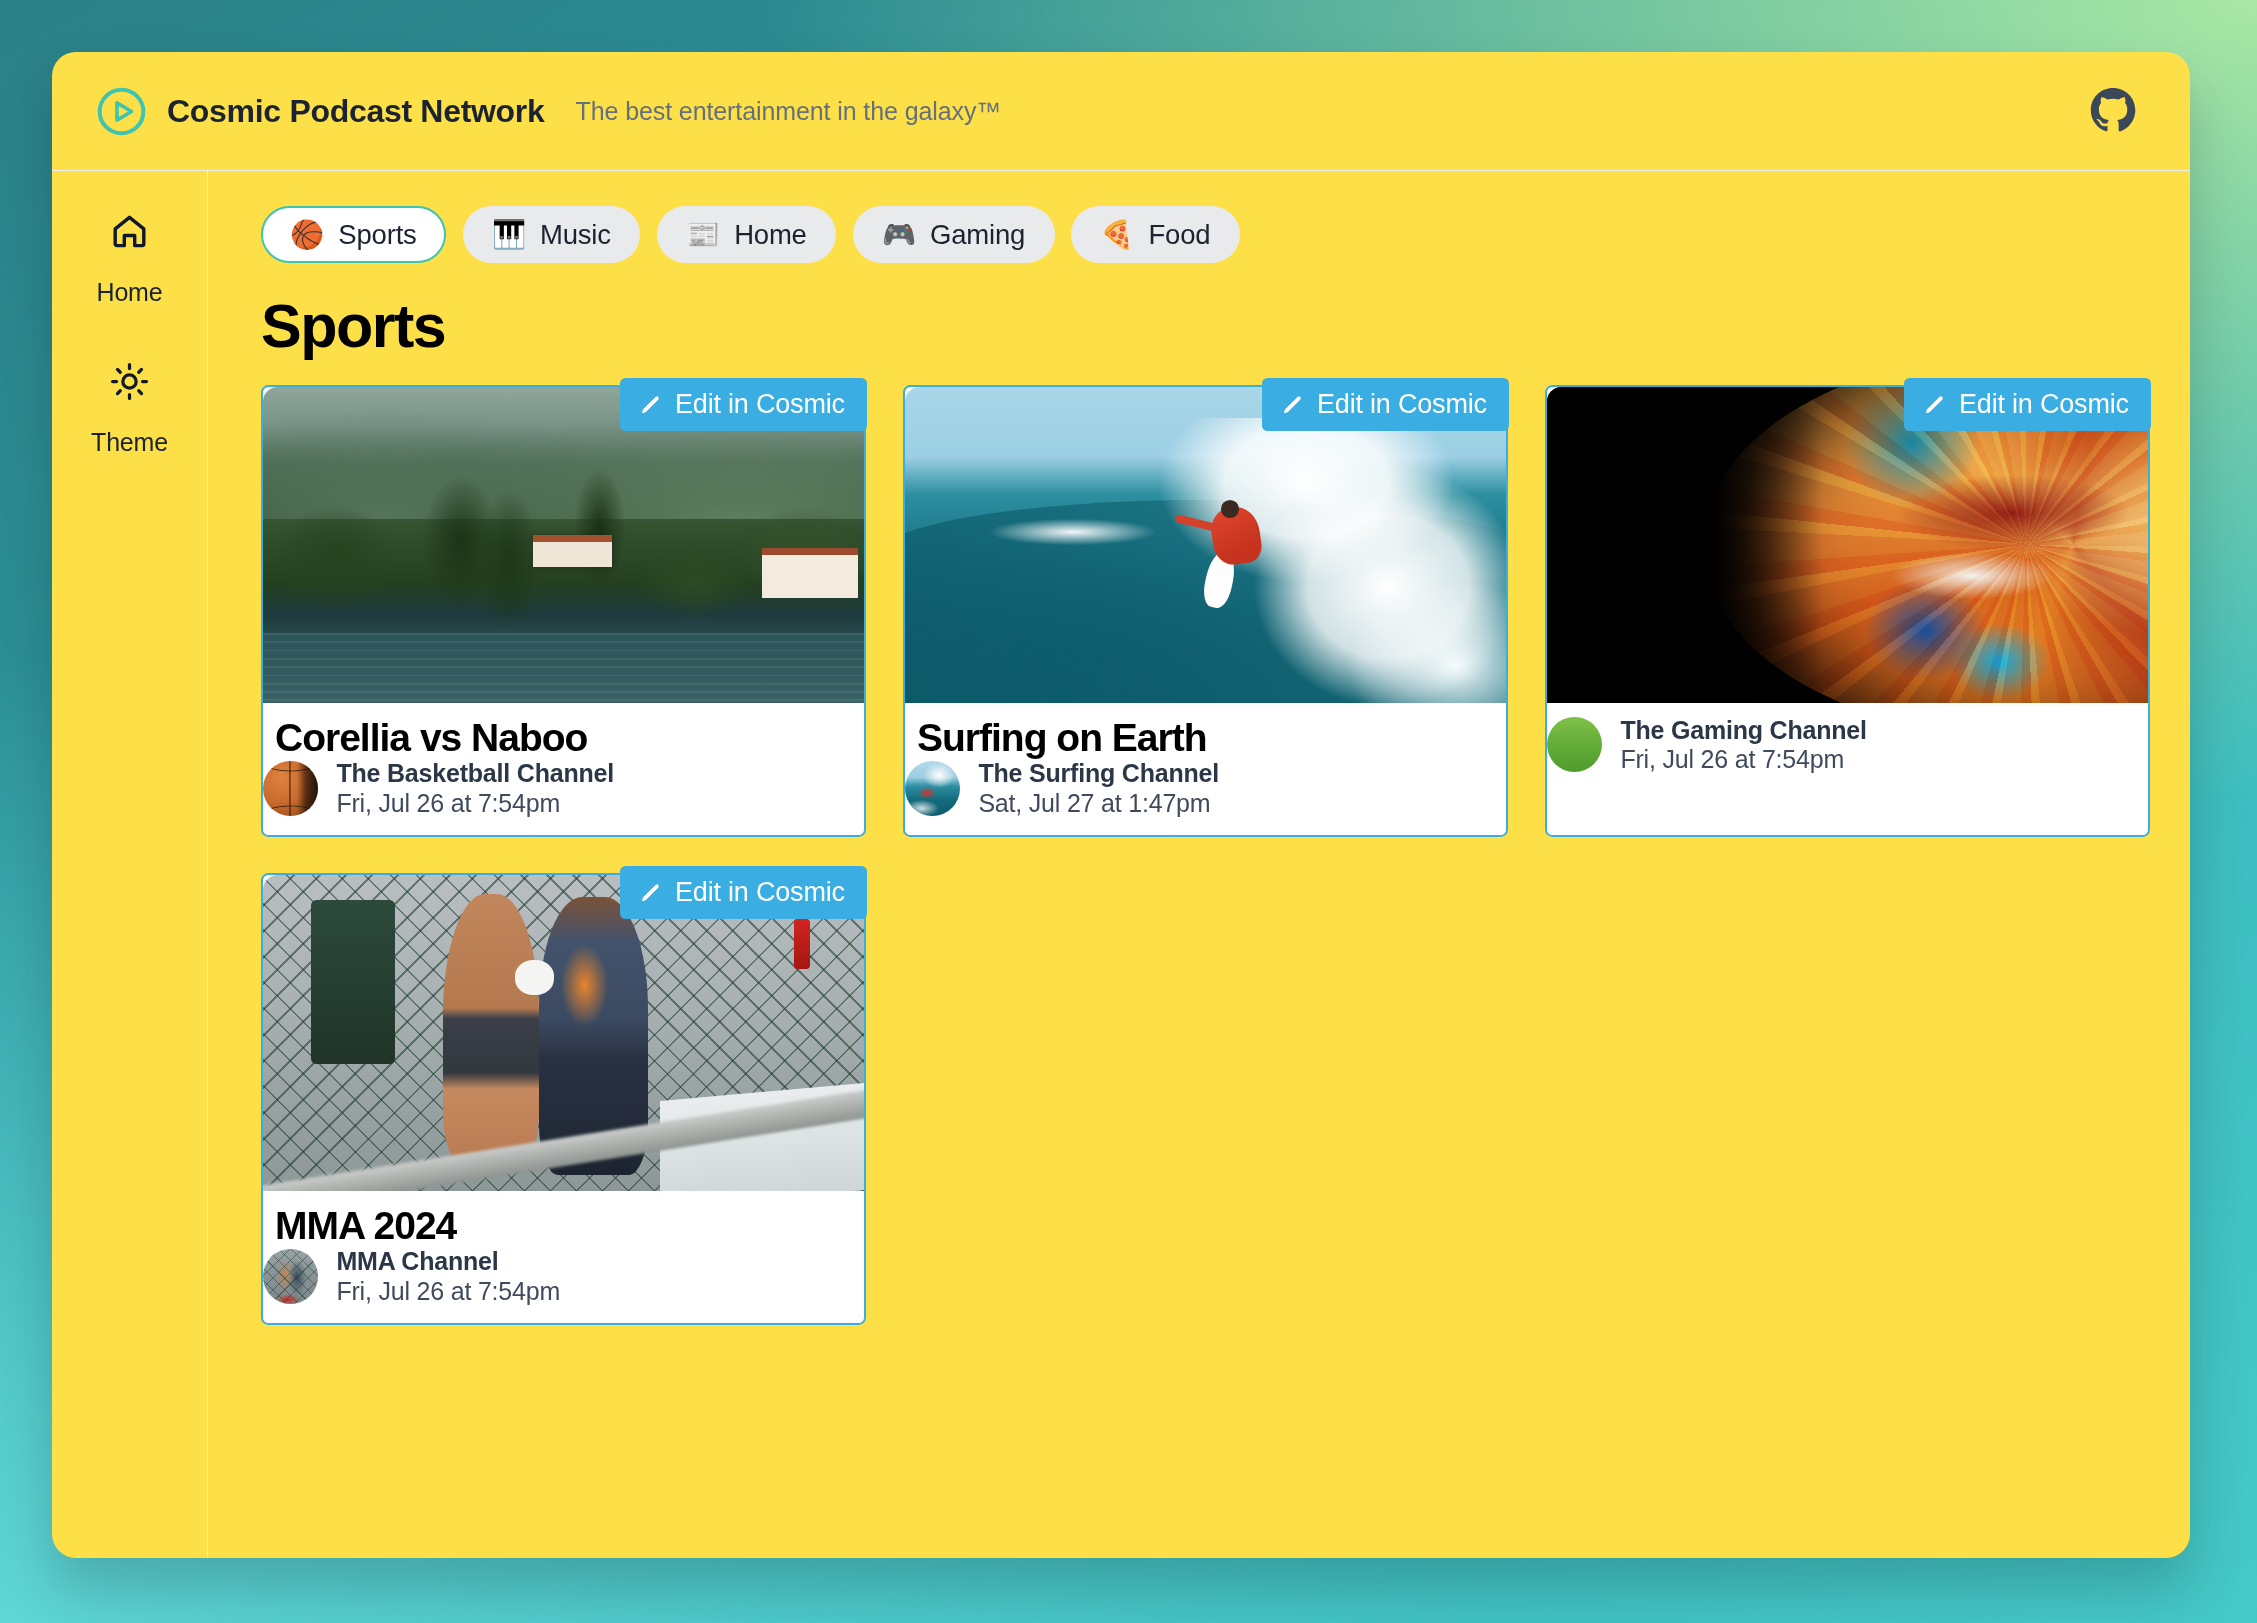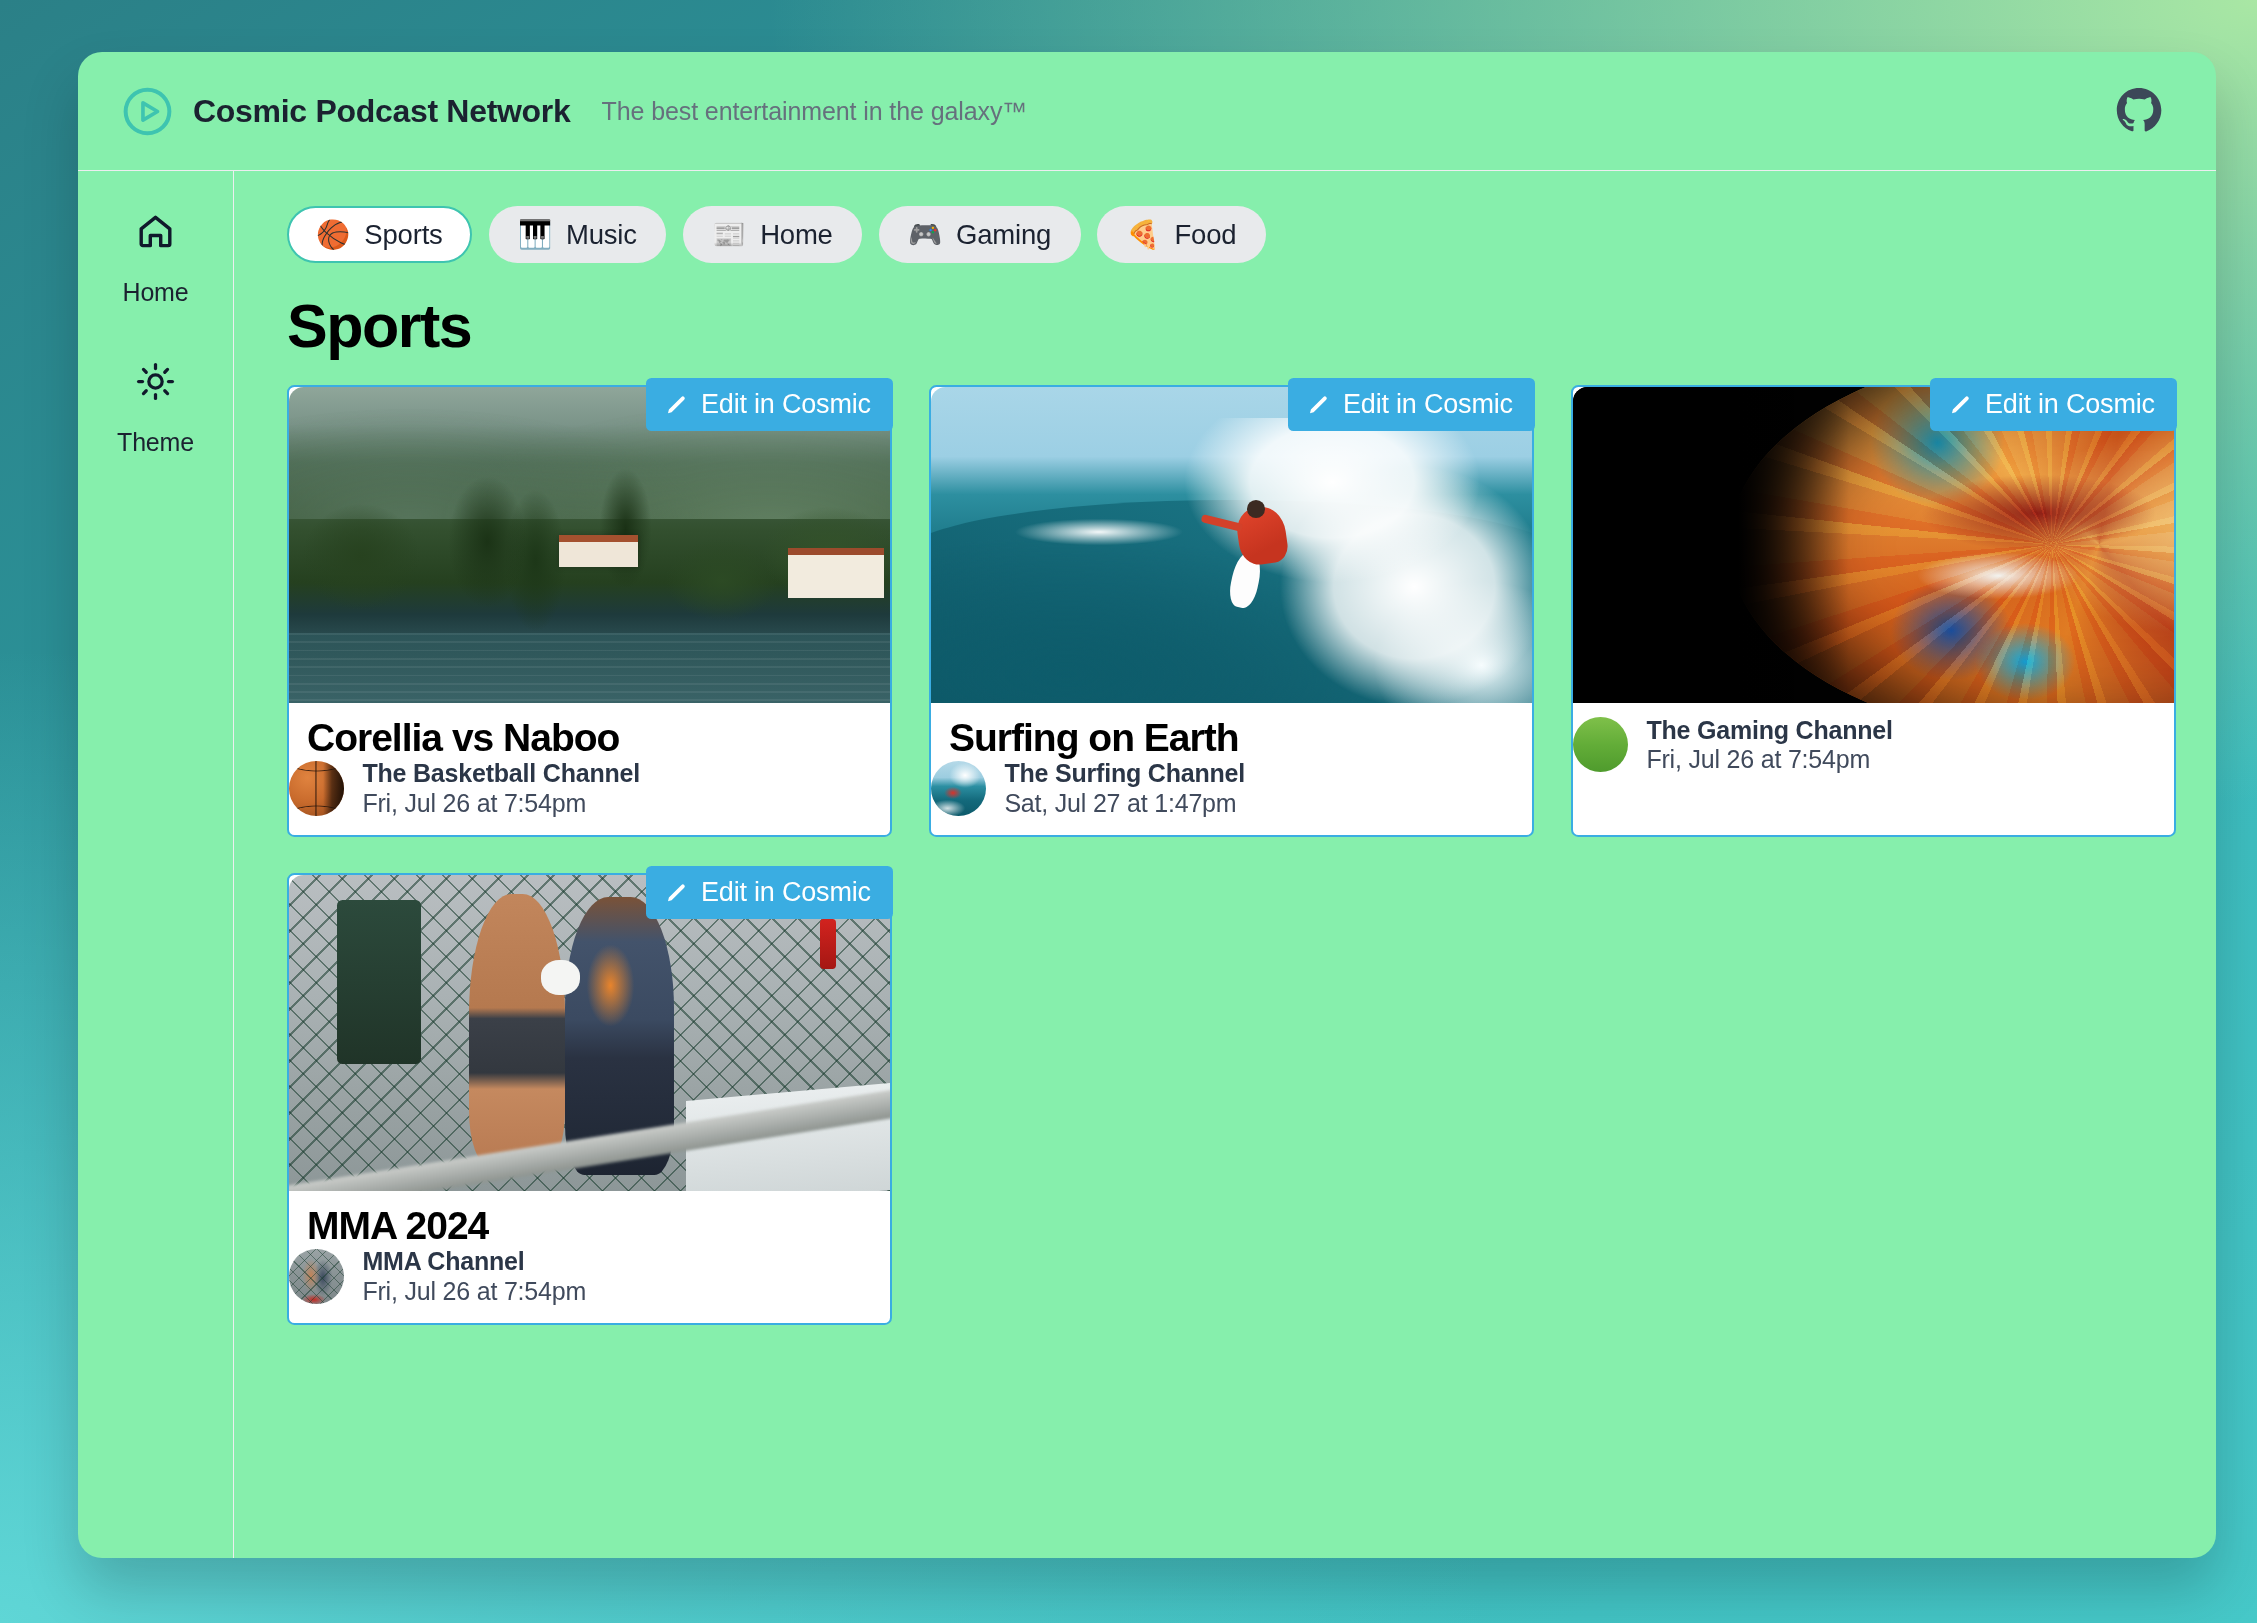--- a/index.html
+++ b/index.html
@@ -17,25 +17,25 @@
       radial-gradient(ellipse 110% 100% at 0% 100%, #5fd6d6 0%, rgba(95,214,214,0) 60%),
       linear-gradient(150deg, #2b8087 0%, #2b9aa0 40%, #3dbdbf 70%, #46c8c8 100%);
     display: flex;
     align-items: flex-start;
     justify-content: center;
   }
 
   
   .app-window {
     position: absolute;
-    left: 78px;
+    left: 52px;
     top: 52px;
     width: 2138px;
     height: 1506px;
-    background: #86efac;
+    background: #fde047;
     border-radius: 24px;
     box-shadow: 0 31px 55px rgba(0,0,0,0.19);
     overflow: hidden;
     display: flex;
     flex-direction: column;
   }
 
   
   .header {
     height: 119px;
@@ -193,21 +193,21 @@
     cursor: pointer;
   }
   .edit-badge svg { width: 24px; height: 24px; display: block; }
 
   .card-body { padding: 13px 0 16.5px 0; }
   .card-title {
     font-size: 39px;
     font-weight: 900;
     color: #000;
     letter-spacing: -1px;
-    padding: 0 0 0 18px;
+    padding: 0 0 0 12px;
     line-height: 1.12;
   }
   .card-meta {
     display: flex;
     align-items: center;
     gap: 18.4px;
     margin-top: 0;
   }
   .avatar {
     width: 55px; height: 55px;

